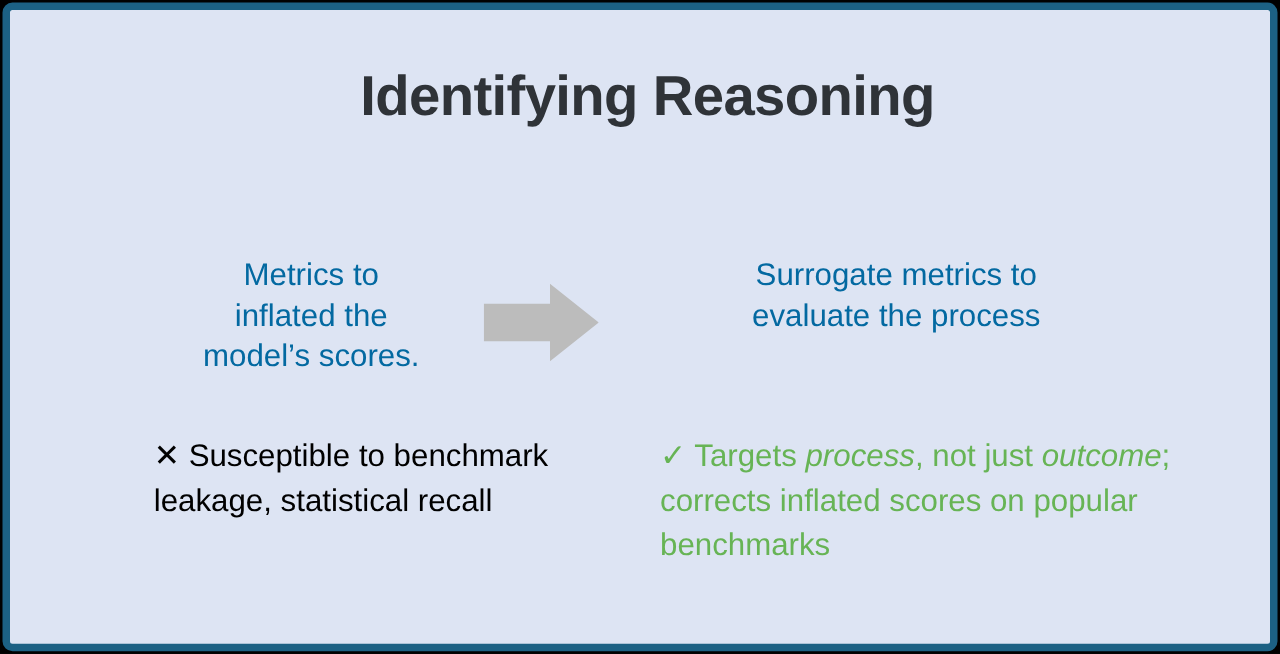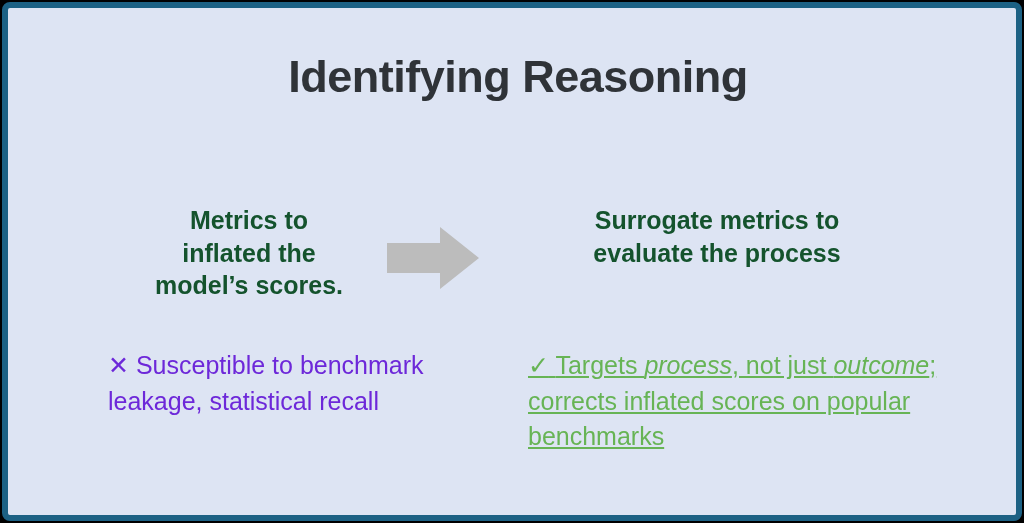--- a/index.html
+++ b/index.html
@@ -48,22 +48,22 @@
     font-weight: 700;
     letter-spacing: -0.5px;
     color: #2f3338;
     line-height: 1.12;
   }
 
   
   .col-head {
     position: absolute;
     font-size: 25px;
-    font-weight: 700;
-    color: #14532d;
+    font-weight: 400;
+    color: #0369a1;
     line-height: 1.30;
     text-align: center;
   }
   #head-left {
     left: 96px;
     top: 196px;
     width: 290px;
   }
   #head-right {
     left: 494px;
@@ -72,31 +72,30 @@
   }
 
   .col-body {
     position: absolute;
     font-size: 25px;
     font-weight: 400;
     line-height: 1.42;
     text-align: left;
   }
   #body-left {
-    left: 100px;
+    left: 115px;
     top: 340px;
     width: 330px;
-    color: #6d28d9;
+    color: #000000;
   }
   #body-right {
     left: 520px;
     top: 340px;
     width: 420px;
     color: #67b455;
-    text-decoration: underline;
   }
   .mark {
     font-weight: 400;
   }
   .em {
     font-style: italic;
   }
 
   
   #arrow {

